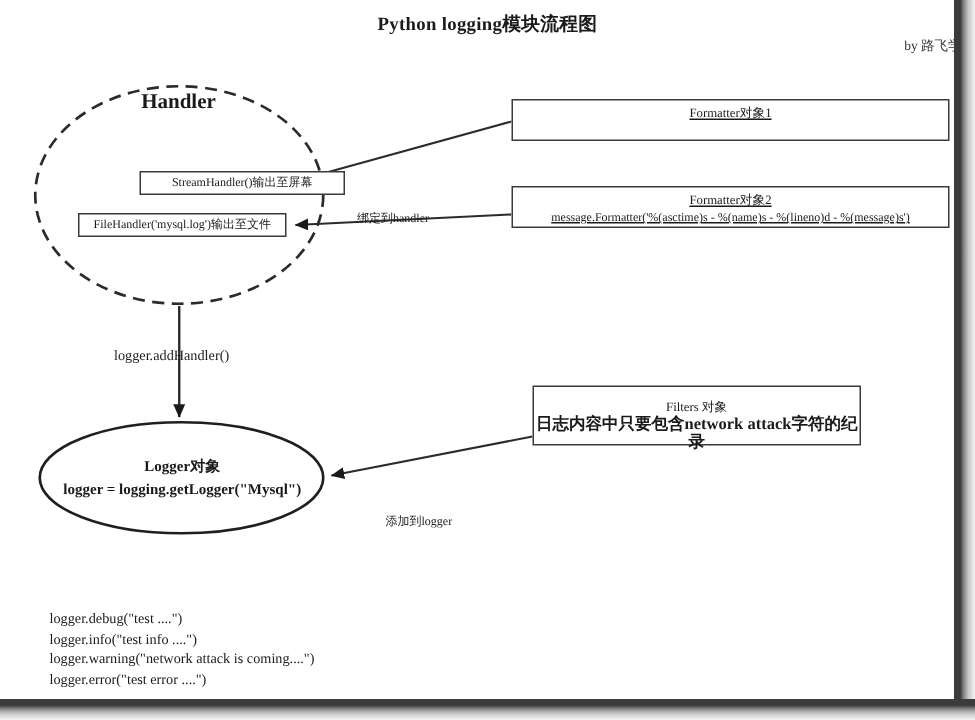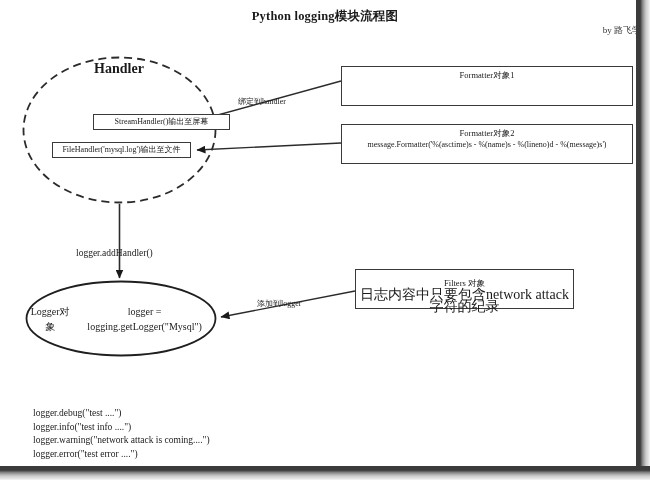--- a/index.html
+++ b/index.html
@@ -39,37 +39,37 @@
   .small-box {
     border: 1px solid #3a3a3a; background: #fff; text-align: center;
     font-size: 8px; line-height: 14px; height: 16px; overflow: hidden;
   }
   .stream-box { left: 52px; top: 114px; width: 137px; margin-left: 41px; }
   .file-box   { left: 52px; top: 142px; width: 139px; }
   .big-box {
     border: 1px solid #3a3a3a; background: #fff; text-align: center;
     padding-top: 3px;
   }
-  .fmt-box { left: 341px; width: 292px; height: 40px; }
+  .fmt-box { left: 341px; width: 292px; height: 28px; text-decoration: underline; }
   .fmt1 { top: 66px; }
   .fmt2 { top: 124px; text-align: center; }
   .fmt-title { font-size: 8.5px; line-height: 11px; }
   .fmt-code  { font-size: 8px;  line-height: 11px; white-space: nowrap; }
-  .filters-box { left: 355px; top: 269px; width: 219px; height: 40px; padding-top: 7px; }
+  .filters-box { left: 355px; top: 257px; width: 219px; height: 40px; padding-top: 7px; }
   .filters-title { font-size: 8.5px; line-height: 12px; }
-  .filters-desc  { font-size: 14px; line-height: 12px; }
+  .filters-desc  { font-size: 11px; line-height: 12px; font-weight: bold; }
   .logger-text {
     left: 27px; top: 281px; width: 189px; height: 75px;
-    display: flex; align-items: center; justify-content: center;
-    text-align: center; font-weight: normal; font-size: 10px; line-height: 15px;
+    display: flex; flex-direction: column; align-items: center; justify-content: center;
+    text-align: center; font-weight: bold; font-size: 10px; line-height: 15px;
   }
-  .edge-label { position: absolute; z-index: 2; font-size: 8px; color: #222; }
+  .edge-label { position: absolute; z-index: 2; font-size: 8px; color: #222; margin-top: 44px; }
   .lbl-bind    { left: 238px; top: 96px; }
   .lbl-addlog  { left: 257px; top: 298px; }
-  .lbl-addhandler { position: absolute; z-index: 2; left: 76px; top: 248px; font-size: 9.5px; }
+  .lbl-addhandler { position: absolute; z-index: 2; left: 76px; top: 233px; font-size: 9.5px; }
   .code-block {
     position: absolute; z-index: 2; left: 33px; top: 407px;
     font-size: 9.5px; line-height: 13.5px;
   }
 </style>
 </head>
 <body>
 
 <div id="canvas">
 

